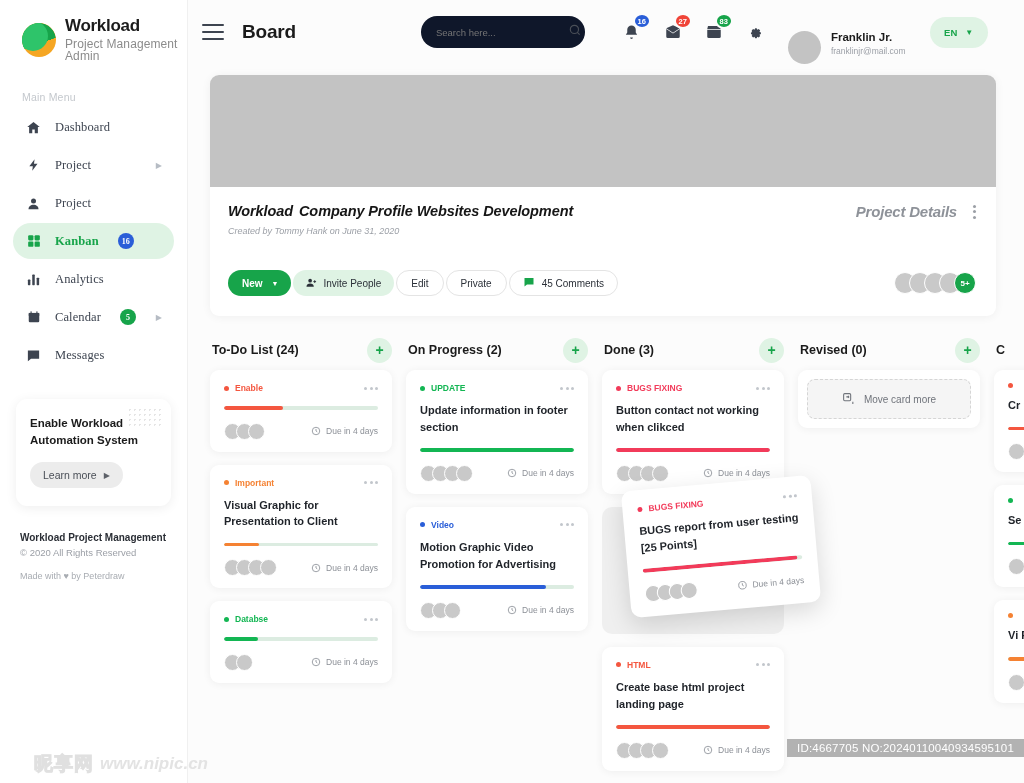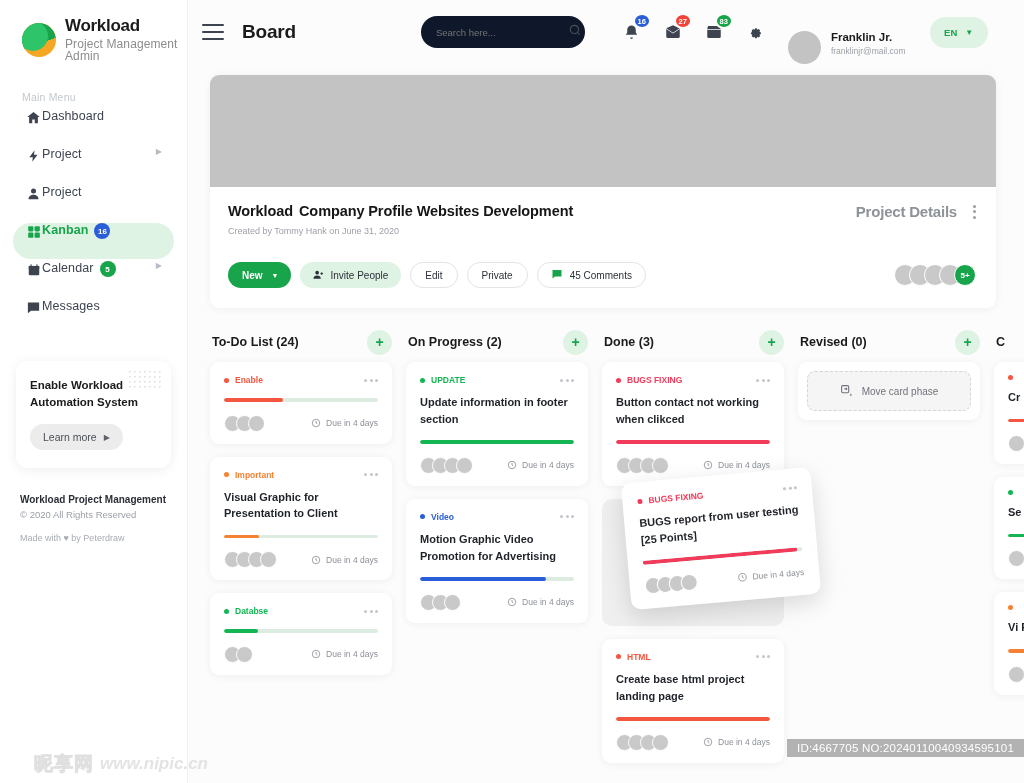--- a/index.html
+++ b/index.html
@@ -29,23 +29,23 @@
     background:#2ec46a;
   }
   .brand-text { line-height:1.05; }
   .brand-title { font-size: 17px; font-weight: 700; color:#1b1b1b; letter-spacing:-.3px; }
   .brand-sub { font-size: 12px; color:#8c8c8c; margin-top:3px; letter-spacing:.1px; }
 
   .menu-label { font-size: 10.5px; color:#c4c8cd; padding: 28px 0 6px 22px; letter-spacing:.2px; }
 
   .nav { padding: 0 13px; }
   .nav-item {
-    display:flex; 
+    display:flex; align-items:center; gap:13px;
     height: 36px; padding: 0 12px; margin-bottom: 2px;
-    border-radius: 18px; cursor:pointer; position:relative;
+    border-radius: 18px; cursor:pointer; position:relative;font-family:Liberation Serif, serif;
   }
   .nav-item.active { background: #dff3e4; }
   .nav-item .ico { width: 17px; height:17px; flex:0 0 17px; display:flex; align-items:center; justify-content:center; color:#3d4450; }
   .nav-item.active .ico { color:#17a44a; }
   .nav-item .lbl { font-size: 12.5px; color:#3d4450; letter-spacing:.1px; }
   .nav-item.active .lbl { color:#17a44a; font-weight:600; }
   .nav-badge {
     font-size: 8px; color:#fff; font-weight:700; border-radius:50%;
     width:16px; height:16px; display:flex; align-items:center; justify-content:center;
     margin-left: 6px;
@@ -111,32 +111,32 @@
     margin-left: 24px; width:58px; height:31px; border-radius:16px; background:#dff3e4;
     display:flex; align-items:center; justify-content:center; gap:8px; cursor:pointer;
   }
   .lang .lt { font-size:9.5px; font-weight:700; color:#17a44a; }
   .lang .lc { font-size:8px; color:#17a44a; }
 
   
   .proj-card { margin: 11px 28px 0 22px; background:#fff; border-radius: 9px; box-shadow: 0 1px 10px rgba(0,0,0,.055); overflow:hidden; }
   .proj-banner { height: 112px; background:#c3c3c3; }
   .proj-body { padding: 16px 20px 20px 18px; position:relative; }
-  .proj-head { display:flex; align-items:flex-start; }
+  .proj-head { display:flex; align-items:flex-start;font-style:italic; }
   .proj-title { font-size: 14.5px; font-weight:700; color:#161616; letter-spacing:-.1px; }
   .proj-title .w1 { margin-right: 6px; }
   .proj-created { font-size: 9px; color:#9b9fa6; margin-top: 7px; }
   .proj-details {
     margin-left:auto; font-size: 15px; font-weight:700; color:#8e9299; letter-spacing:-.2px;
     display:flex; align-items:center; gap: 16px;
   }
   .kebab-v { display:flex; flex-direction:column; gap:2.5px; align-items:center; cursor:pointer; }
   .kebab-v i { width:3px; height:3px; border-radius:50%; background:#9b9fa6; display:block; }
 
-  .proj-actions { display:flex; align-items:flex-start; gap:9px; margin-top: 26px; }
+  .proj-actions { display:flex; align-items:flex-start; gap:2px; margin-top: 34px; }
   .btn { height: 26px; border-radius: 14px; display:inline-flex; align-items:center; justify-content:center;
          font-size: 10px; padding: 0 14px; cursor:pointer; white-space:nowrap; }
   .btn-new { background:#17a44a; color:#fff; gap:9px; padding:0 12px 0 14px; font-weight:600; }
   .btn-new .cv { font-size:7px; }
   .btn-invite { background:#dff3e4; color:#2b3038; gap:7px; padding:0 13px; }
   .btn-out { background:#fff; border:1px solid #e4e4e4; color:#2b3038; }
   .btn-comm { background:#fff; border:1px solid #e4e4e4; color:#2b3038; gap:7px; padding:0 13px; }
 
   .avatars { position:absolute; right: 20px; bottom: 22px; display:flex; align-items:center; }
   .av { width:22px; height:22px; border-radius:50%; background:#c9c9c9; margin-left:-7px; border:1.5px solid #fff; }
@@ -250,20 +250,30 @@
         <span class="ico">
             <svg width="14" height="14" viewBox="0 0 24 24" fill="currentColor">
               <rect x="2" y="2" width="9" height="9" rx="2"></rect>
               <rect x="13" y="2" width="9" height="9" rx="2"></rect>
               <rect x="2" y="13" width="9" height="9" rx="2"></rect>
               <rect x="13" y="13" width="9" height="9" rx="2"></rect>
             </svg>
           </span>
         <span class="lbl">Kanban</span>
         <span class="nav-badge blue">16</span>
+      </div>
+      <div class="nav-item">
+        <span class="ico">
+            <svg width="15" height="15" viewBox="0 0 24 24" fill="currentColor">
+              <rect x="3" y="12" width="4" height="9" rx="1"></rect>
+              <rect x="10" y="4" width="4" height="17" rx="1"></rect>
+              <rect x="17" y="9" width="4" height="12" rx="1"></rect>
+            </svg>
+          </span>
+        <span class="lbl">Analytics</span>
       </div>
       <div class="nav-item">
         <span class="ico">
             <svg width="14" height="14" viewBox="0 0 24 24" fill="currentColor">
               <rect x="3" y="5" width="18" height="16" rx="2"></rect>
               <rect x="3" y="5" width="18" height="5" fill="currentColor"></rect>
               <rect x="6" y="2" width="2" height="4" rx="1"></rect>
               <rect x="16" y="2" width="2" height="4" rx="1"></rect>
             </svg>
           </span>
@@ -703,21 +713,21 @@
           <span class="col-add">+</span>
         </div>
         <div class="col-body">
           <div class="drop-wrap">
             <div class="drop">
               <span><svg width="13" height="13" viewBox="0 0 24 24" fill="none" stroke="#70747b" stroke-width="2">
                     <rect x="3" y="3" width="13" height="13" rx="2"></rect>
                     <path d="M8 9h5m0 0-2-2m2 2-2 2"></path>
                     <path d="M19 19h2v2h-2z" stroke-dasharray="2 2"></path>
                   </svg></span>
-              <span>Move card phase</span>
+              <span>Move card more</span>
             </div>
           </div>
         </div>
       </div>
 
       <div class="col">
         <div class="col-head">
           <span class="col-title">C</span>
         </div>
         <div class="col-body">

